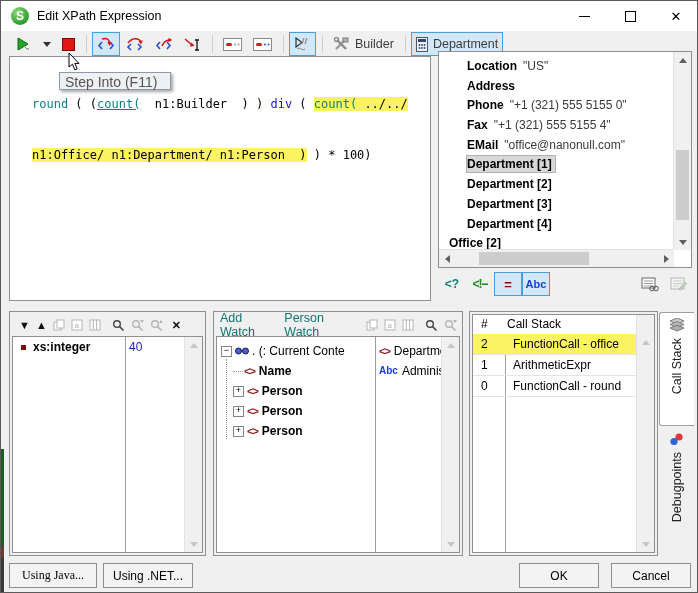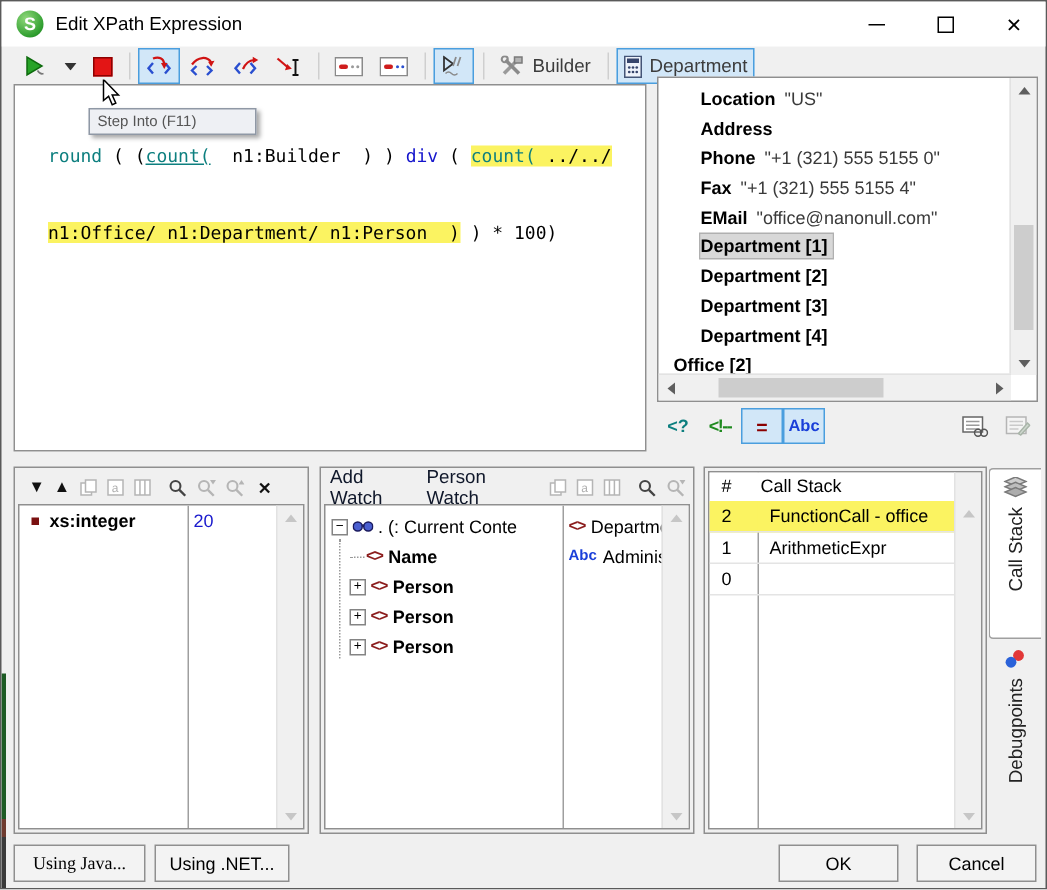--- a/index.html
+++ b/index.html
@@ -26,21 +26,21 @@
   
   .code-panel{position:absolute;left:8px;top:55px;width:420px;height:243px;background:#fff;border:1px solid #8f8f8f;}
   .code{position:absolute;left:22px;top:5px;font-family:"DejaVu Sans Mono",monospace;font-size:12px;line-height:17px;white-space:pre;}
   .s-teal{color:#0d7f7f;}
   .s-blue{color:#1414cc;}
   .s-link{color:#0d7f7f;text-decoration:underline;}
   .s-hl{background:#fbf361;}
   
   .tooltip{position:absolute;left:58px;top:71px;width:112px;height:18px;background:#eef0f4;
            border:1px solid #8f98a5;box-shadow:2px 2px 3px rgba(0,0,0,.35);
-           color:#555;font-size:10px;line-height:18px;padding-left:5px;box-sizing:border-box;z-index:30;}
+           color:#555;font-size:14px;line-height:18px;padding-left:5px;box-sizing:border-box;z-index:30;}
   .cursor{position:absolute;left:67px;top:52px;z-index:40;}
   
   .ctx-list{position:absolute;left:437px;top:50px;width:254px;height:217px;background:#fff;border:1px solid #8f8f8f;box-sizing:border-box;overflow:hidden;}
   .ctx-rows{position:absolute;left:0;top:0;right:17px;bottom:17px;padding-top:5px;}
   .ctx-row{height:19.7px;line-height:19.7px;white-space:nowrap;}
   .ctx-row .lbl{font-weight:bold;}
   .ctx-row .val{font-weight:normal;color:#3a3a3a;margin-left:6px;}
   .ind1{padding-left:28px;} .ind0{padding-left:10px;}
   .sel-bg{background:#d8d8d8;outline:1px solid #b0b0b0;padding:1px 3px 1px 0;}
   
@@ -61,21 +61,21 @@
   .g-teal{color:#0d7f7f;font-weight:bold;font-size:12px;}
   .g-green{color:#1f8a1f;font-weight:bold;font-size:12px;letter-spacing:-1px;}
   .g-maroon{color:#8b0000;font-weight:bold;font-size:13px;}
   .g-blue{color:#1a3fd9;font-weight:bold;font-size:11px;}
   
   .panel{position:absolute;top:310px;height:245px;background:#f0f0f0;border:1px solid #8f8f8f;box-sizing:border-box;}
   .p-toolbar{position:absolute;left:2px;right:2px;top:2px;height:22px;display:flex;align-items:center;padding-left:4px;}
   .p-list{position:absolute;left:2px;right:2px;top:24px;bottom:2px;background:#fff;border:1px solid #8f8f8f;overflow:hidden;}
   .mini{margin:0 3px;display:flex;align-items:center;}
   .mini-txt{font-size:11px;color:#111;margin:0 3px;}
-  .txt-btn{margin-right:14px;color:#0f172a;font-size:12.5px;}
+  .txt-btn{margin-right:14px;color:#0f766e;font-size:12.5px;}
   .col-div{position:absolute;top:0;bottom:0;width:1px;background:#9f9f9f;}
   
   .var-row{position:absolute;left:0;right:17px;top:0;height:20px;line-height:20px;}
   .var-bullet{position:absolute;left:8px;top:8px;width:5px;height:5px;background:#7a1010;}
   .var-type{position:absolute;left:20px;font-weight:bold;}
   .var-val{position:absolute;left:116px;color:#1a1acd;}
   
   .tree{position:absolute;left:0;top:0;width:155px;bottom:17px;padding-top:4px;}
   .trow{height:20px;line-height:20px;display:flex;align-items:center;white-space:nowrap;overflow:hidden;}
   .pm-box{width:9px;height:9px;border:1px solid #848484;background:#fff;font-size:9px;line-height:7px;text-align:center;margin-right:3px;flex:none;}
@@ -339,21 +339,21 @@
             <polygon points="9,4 13,4 11,1" fill="#b5b5b5"></polygon>
           </svg>
         </span>
       <span class="mini mini-txt" style="font-weight:bold;margin-left:6px;">✕</span>
     </div>
     <div class="p-list">
       <div class="col-div" style="left:112px;"></div>
       <div class="var-row">
         <span class="var-bullet"></span>
         <span class="var-type">xs:integer</span>
-        <span class="var-val">20</span>
+        <span class="var-val">40</span>
       </div>
       <div class="sb-v dis" style="bottom:0;">
         <div class="sb-btn" style="top:0;">
             <span class="tri-up"></span>
           </div>
         <div class="sb-btn" style="bottom:0;">
             <span class="tri-dn"></span>
           </div>
       </div>
     </div>
@@ -461,20 +461,21 @@
         <div class="cs-row hl">
           <span class="cs-num">2</span>
           <span class="cs-name">FunctionCall - office</span>
         </div>
         <div class="cs-row">
           <span class="cs-num">1</span>
           <span class="cs-name">ArithmeticExpr</span>
         </div>
         <div class="cs-row">
           <span class="cs-num">0</span>
+          <span class="cs-name">FunctionCall - round</span>
         </div>
       </div>
       <div class="sb-v dis" style="bottom:0;">
         <div class="sb-btn" style="top:19px;">
             <span class="tri-up"></span>
           </div>
         <div class="sb-btn" style="bottom:0;">
             <span class="tri-dn"></span>
           </div>
       </div>

